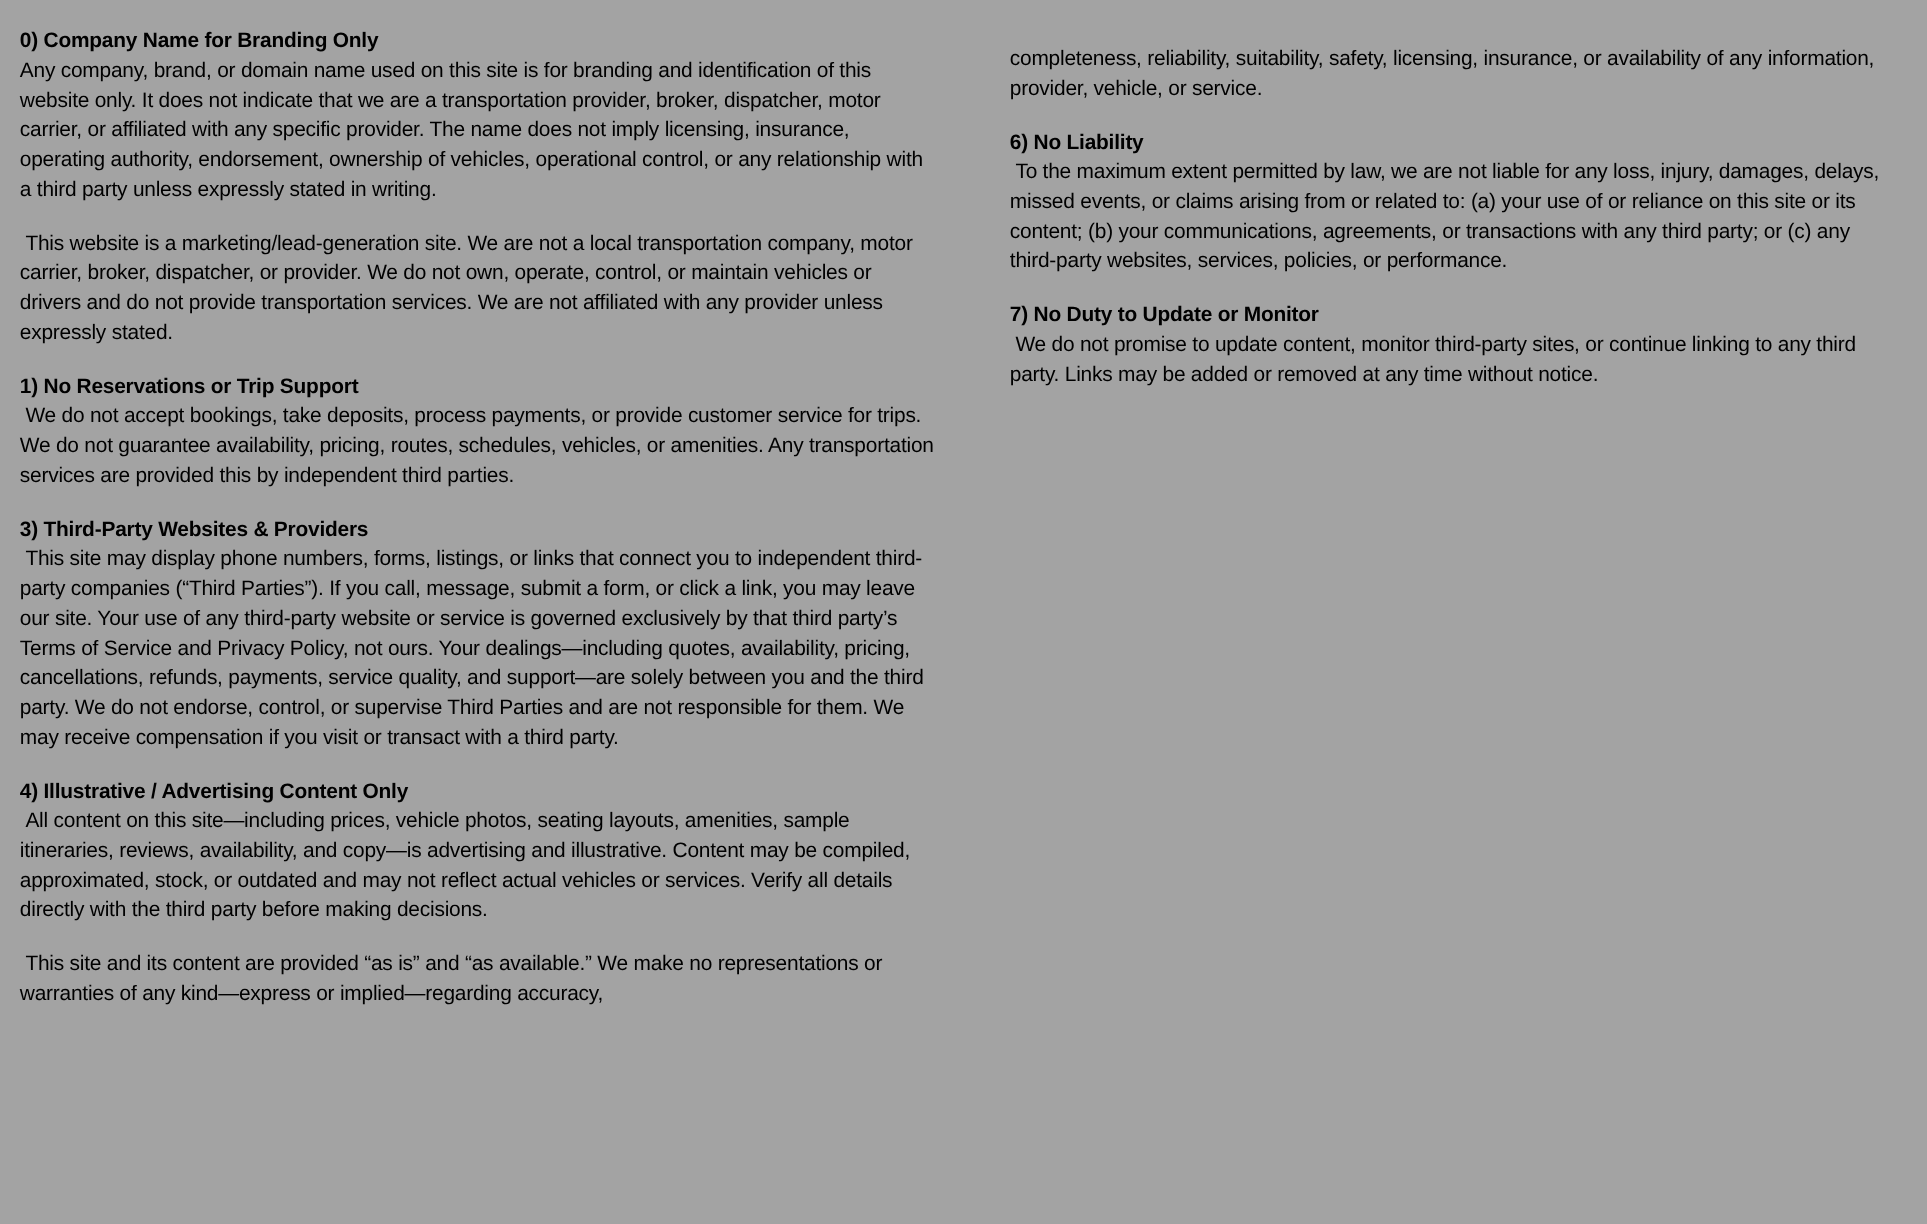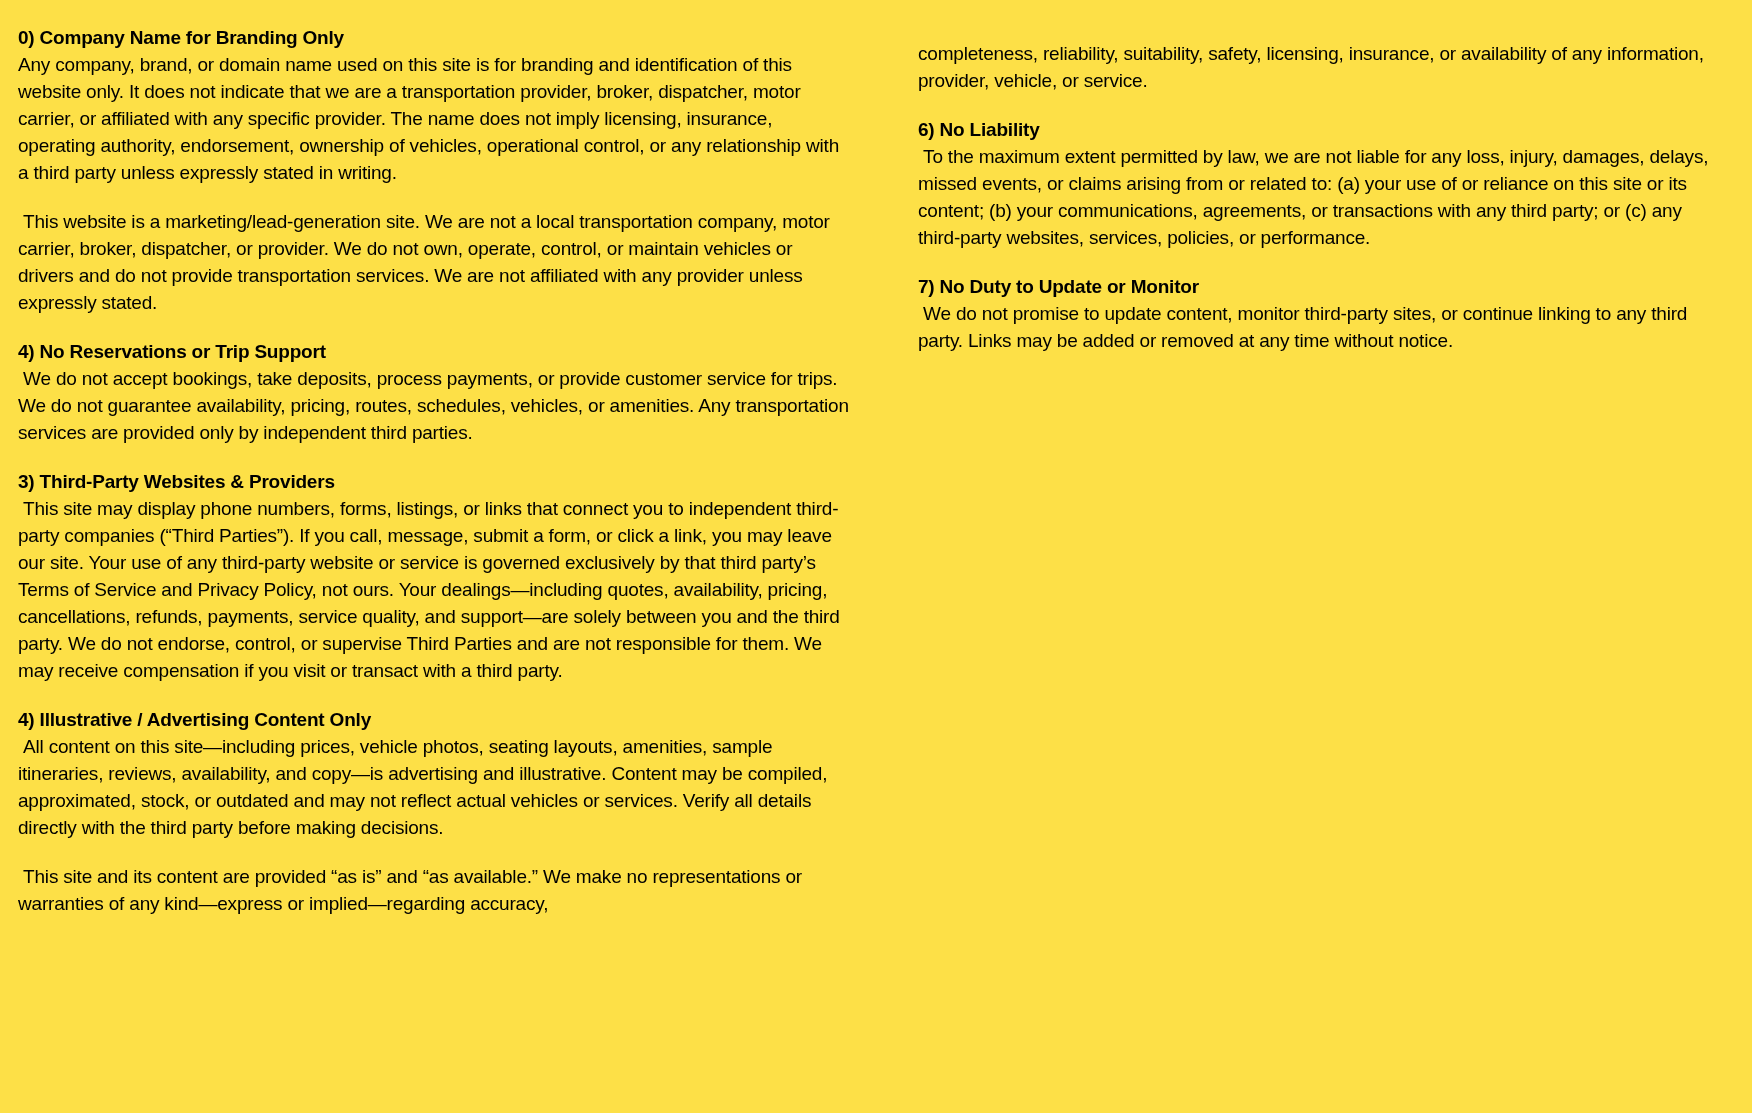--- a/index.html
+++ b/index.html
@@ -49,32 +49,32 @@
     letter-spacing: -0.2px;
     white-space: pre-wrap;
   }
   .section-body strong {
     font-weight: 400;
   }
 </style>
 </head>
 <body>
 
-<div class="page" style="background: #fde047; color: rgb(0, 0, 0);">
+<div class="page" style="background: #a3a3a3; color: rgb(0, 0, 0);">
   <div class="column" id="col-left">
       <section class="doc-section">
         <h3 class="section-heading">0) Company Name for Branding Only</h3>
         <p class="section-body"><span>Any company, brand, or domain name used on this site is for branding and identification of this website only. It does not indicate that we are a transportation provider, broker, dispatcher, motor carrier, or affiliated with any specific provider. The name does not imply licensing, insurance, operating authority, endorsement, ownership of vehicles, operational control, or any relationship with a third party unless expressly stated in writing.</span></p>
       </section>
       <section class="doc-section">
         <p class="section-body"><span> This website is a </span><strong>marketing/lead-generation</strong><span> site. We are </span><strong>not</strong><span> a local transportation company, motor carrier, broker, dispatcher, or provider. We </span><strong>do not</strong><span> own, operate, control, or maintain vehicles or drivers and </span><strong>do not</strong><span> provide transportation services. We are </span><strong>not affiliated</strong><span> with any provider unless expressly stated.</span></p>
       </section>
       <section class="doc-section">
-        <h3 class="section-heading">4) No Reservations or Trip Support</h3>
-        <p class="section-body"><span> We </span><strong>do not</strong><span> accept bookings, take deposits, process payments, or provide customer service for trips. We </span><strong>do not</strong><span> guarantee availability, pricing, routes, schedules, vehicles, or amenities. Any transportation services are provided </span><strong>only</strong><span> by independent third parties.</span></p>
+        <h3 class="section-heading">1) No Reservations or Trip Support</h3>
+        <p class="section-body"><span> We </span><strong>do not</strong><span> accept bookings, take deposits, process payments, or provide customer service for trips. We </span><strong>do not</strong><span> guarantee availability, pricing, routes, schedules, vehicles, or amenities. Any transportation services are provided </span><strong>this</strong><span> by independent third parties.</span></p>
       </section>
       <section class="doc-section">
         <h3 class="section-heading">3) Third-Party Websites &amp; Providers</h3>
         <p class="section-body"><span> This site may display phone numbers, forms, listings, or links that connect you to </span><strong>independent third-party</strong><span> companies (“Third Parties”). If you call, message, submit a form, or click a link, you may leave our site. Your use of any third-party website or service is governed </span><strong>exclusively</strong><span> by that third party’s </span><strong>Terms of Service</strong><span> and </span><strong>Privacy Policy</strong><span>, </span><strong>not ours</strong><span>. Your dealings—including quotes, availability, pricing, cancellations, refunds, payments, service quality, and support—are </span><strong>solely between you and the third party</strong><span>. We do </span><strong>not</strong><span> endorse, control, or supervise Third Parties and are </span><strong>not responsible</strong><span> for them. We may receive compensation if you visit or transact with a third party.</span></p>
       </section>
       <section class="doc-section">
         <h3 class="section-heading">4) Illustrative / Advertising Content Only</h3>
         <p class="section-body"><span> All content on this site—including prices, vehicle photos, seating layouts, amenities, sample itineraries, reviews, availability, and copy—is </span><strong>advertising and illustrative</strong><span>. Content may be compiled, approximated, stock, or outdated and may </span><strong>not</strong><span> reflect actual vehicles or services. Verify all details </span><strong>directly with the third party</strong><span> before making decisions.</span></p>
       </section>
       <section class="doc-section">

